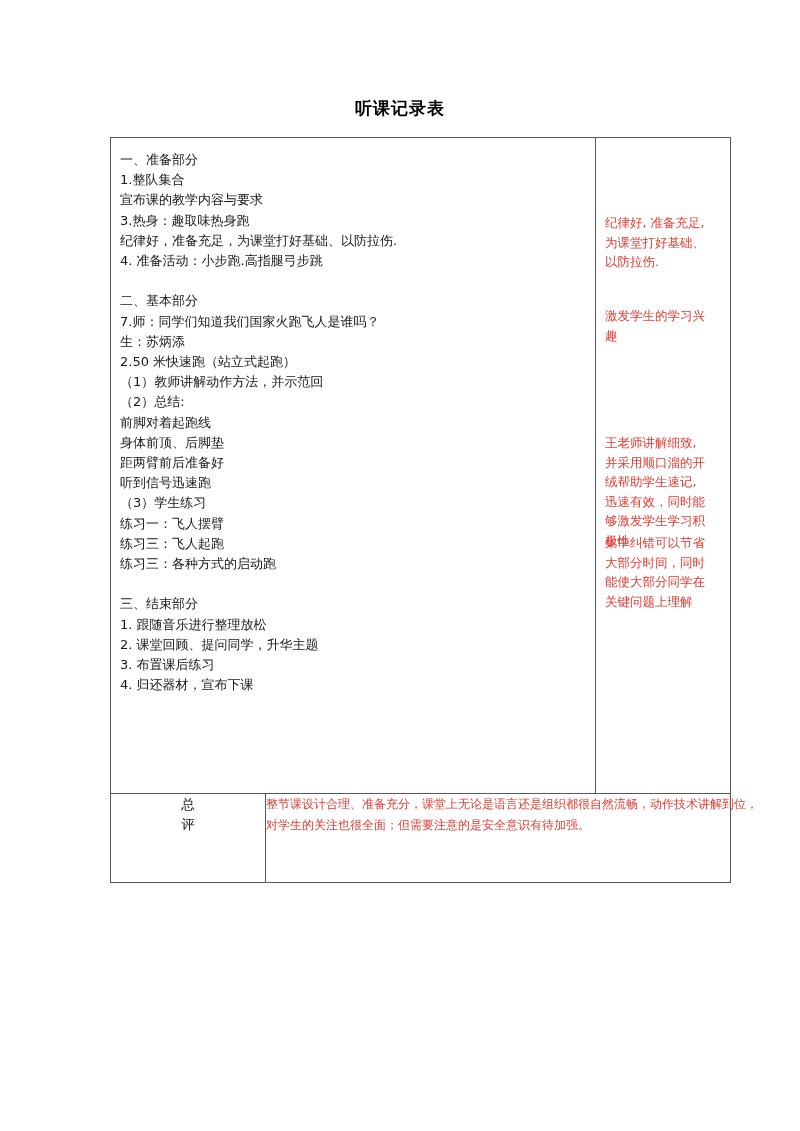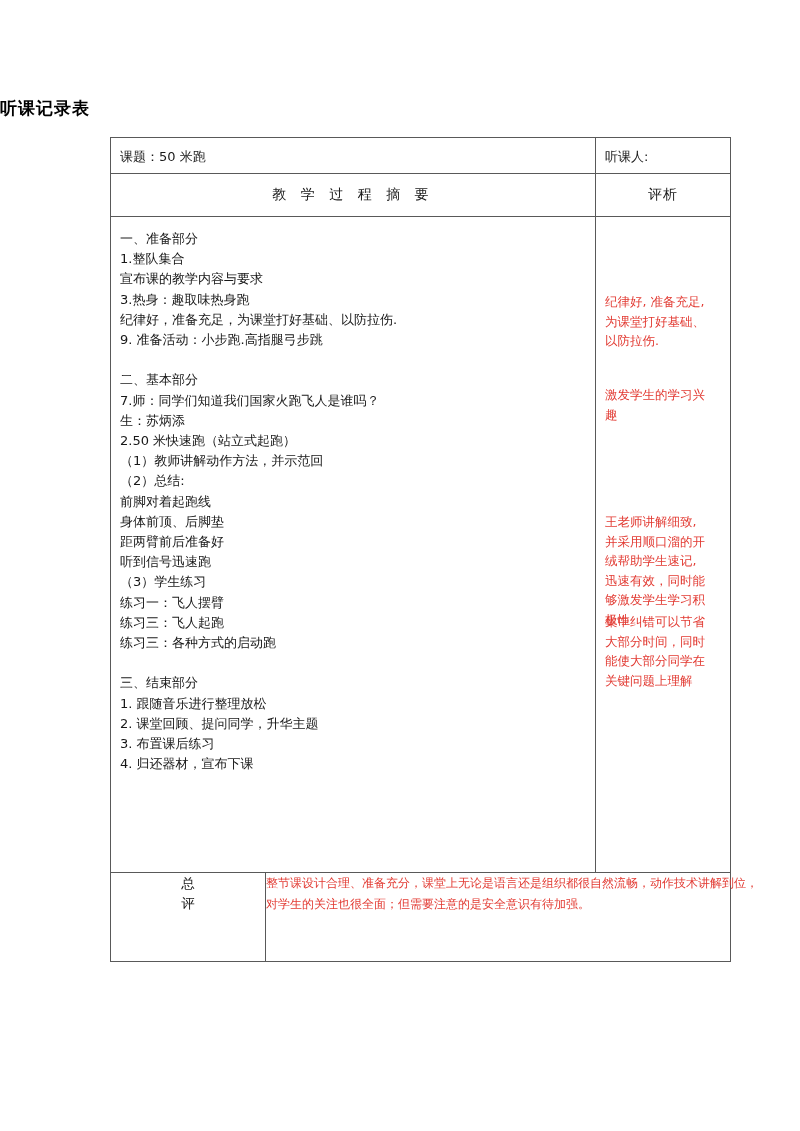--- a/index.html
+++ b/index.html
@@ -21,20 +21,21 @@
     top: 0;
     width: 800px;
     height: 1131px;
     background: #fff;
   }
   .doc-title {
     position: absolute;
     left: 0;
     top: 97px;
     width: 800px;
+    text-align: center;
     font-size: 17px;
     font-weight: bold;
     letter-spacing: 1px;
     color: #000;
   }
   table.record {
     position: absolute;
     left: 110px;
     top: 137px;
     width: 620px;
@@ -121,47 +122,31 @@
 
   <table class="record">
     <colgroup>
       <col style="width:155px">
       <col style="width:155px">
       <col style="width:175px">
       <col style="width:135px">
     </colgroup>
     <tbody>
 
-      <tr class="rowtop">
-        <td colspan="3">
-          <div class="cellpad">课题：50 米跑</div>
-        </td>
-        <td>
-          <div class="cellpad">听课人:</div>
-        </td>
-      </tr>
-
-      <tr>
-        <td colspan="3">
-          <div class="hdr-center">教 学 过 程 摘 要</div>
-        </td>
-        <td>
-          <div class="hdr-center-plain">评析</div>
-        </td>
-      </tr>
+
 
       <tr>
         <td colspan="3" class="body-cell">
           <div class="proc-lines" id="process-lines">
               <div class="ln">一、准备部分</div>
               <div class="ln">1.整队集合</div>
               <div class="ln">宣布课的教学内容与要求</div>
               <div class="ln">3.热身：趣取味热身跑</div>
               <div class="ln">纪律好，准备充足，为课堂打好基础、以防拉伤.</div>
-              <div class="ln">9. 准备活动：小步跑.高指腿弓步跳</div>
+              <div class="ln">4. 准备活动：小步跑.高指腿弓步跳</div>
               <div class="blank"></div>
               <div class="ln">二、基本部分</div>
               <div class="ln">7.师：同学们知道我们国家火跑飞人是谁吗？</div>
               <div class="ln">生：苏炳添</div>
               <div class="ln">2.50 米快速跑（站立式起跑）</div>
               <div class="ln">（1）教师讲解动作方法，并示范回</div>
               <div class="ln">（2）总结:</div>
               <div class="ln">前脚对着起跑线</div>
               <div class="ln">身体前顶、后脚垫</div>
               <div class="ln">距两臂前后准备好</div>

